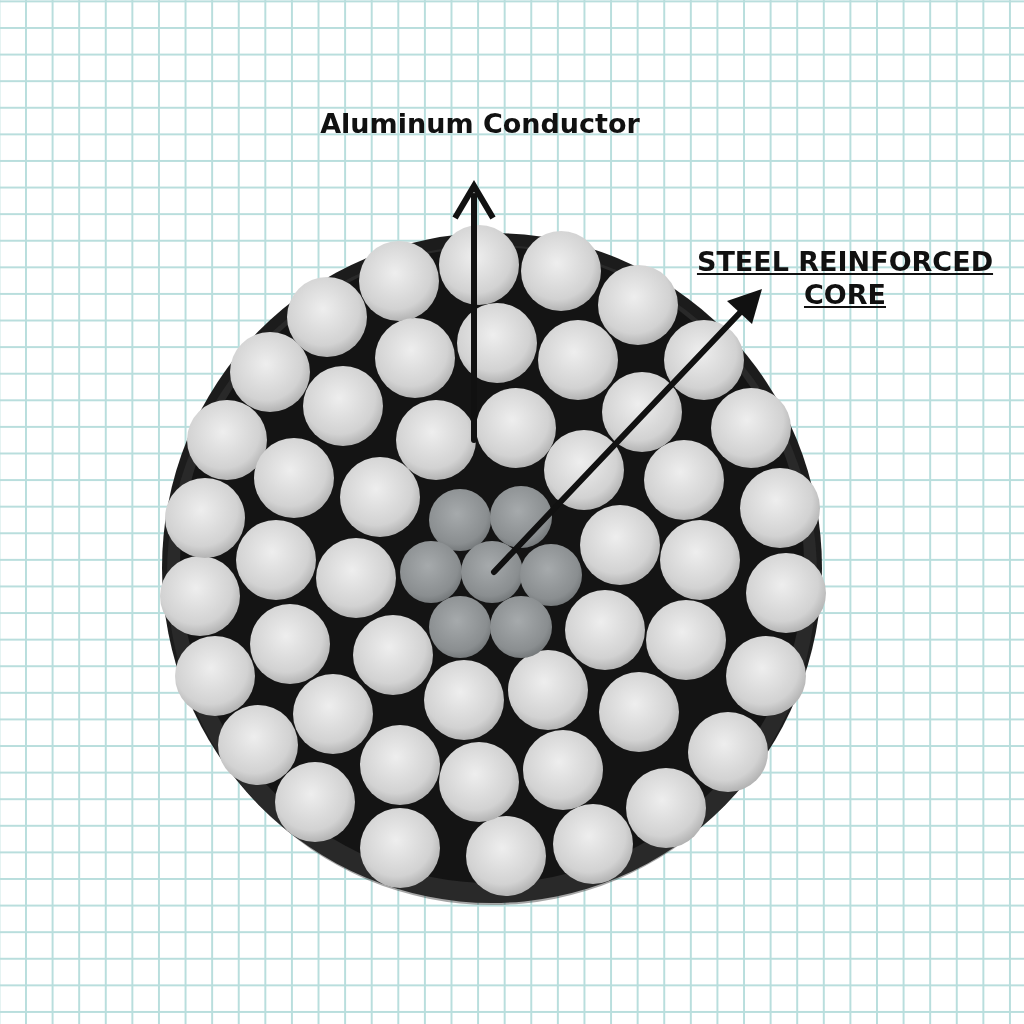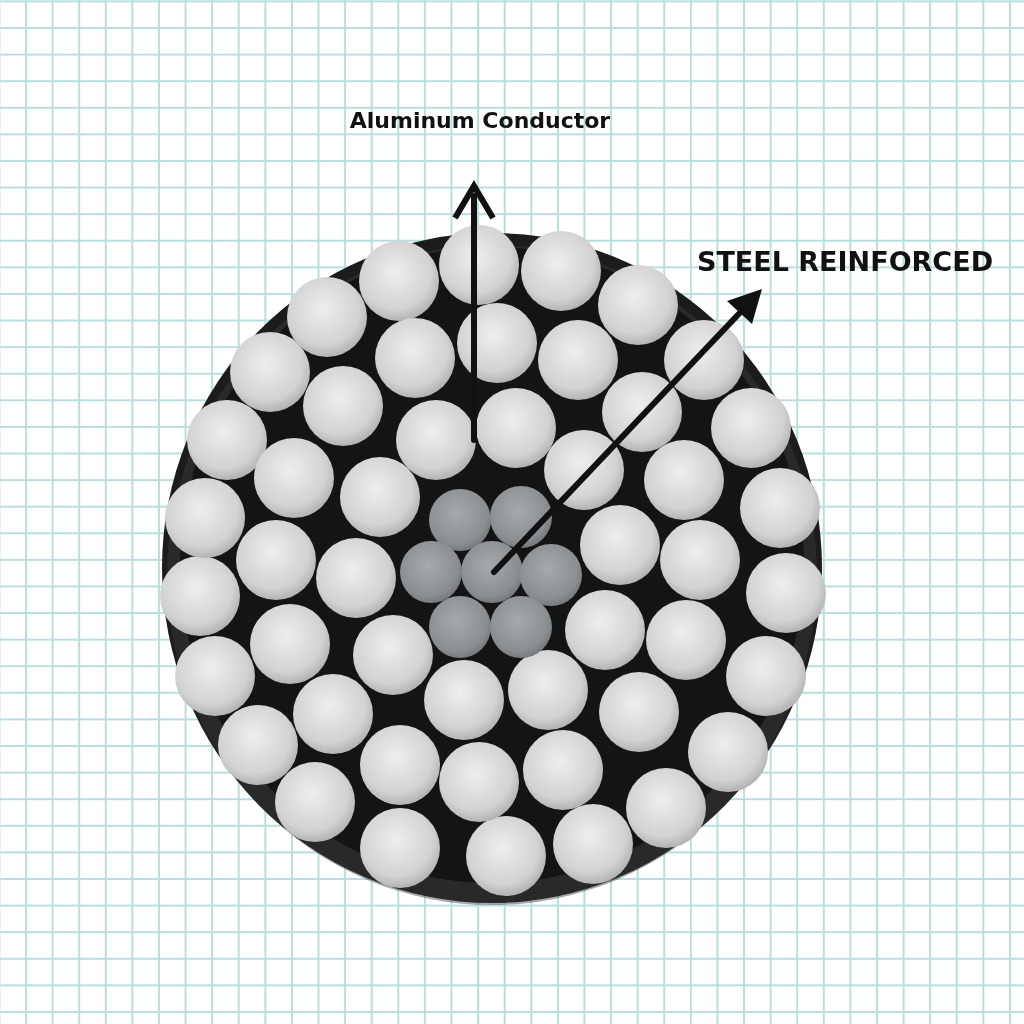--- a/index.html
+++ b/index.html
@@ -11,22 +11,22 @@
         linear-gradient(to bottom, #b9dedd 2px, transparent 2px);
       background-size: 26.6px 26.6px;
       background-position: 25px 27px;
       font-family: "DejaVu Sans", sans-serif;
     }
     #diagram { position: absolute; left: 0; top: 0; }
     .label {
       position: absolute; color: #111; font-weight: bold; text-align: center;
       line-height: 1.22; white-space: nowrap;
     }
-    #label-aluminum { left: 290px; top: 108px; width: 380px; font-size: 22px; }
-    #label-steel { left: 680px; top: 246px; width: 330px; font-size: 27px; }
+    #label-aluminum { left: 290px; top: 108px; width: 380px; font-size: 27px; }
+    #label-steel { left: 680px; top: 246px; width: 330px; font-size: 27px; text-decoration: underline; }
   </style>
 </head>
 <body>
 
 <svg id="diagram" width="1024" height="1024" viewBox="0 0 1024 1024">
   <defs>
     <radialGradient id="alu" cx="45%" cy="40%" r="65%">
       <stop offset="0%" stop-color="#eeeeee"></stop>
       <stop offset="70%" stop-color="#d2d2d2"></stop>
       <stop offset="100%" stop-color="#a9a9a9"></stop>
@@ -121,13 +121,14 @@
     <polygon points="762,289 727,301 752,324" fill="#111"></polygon>
   </g>
 </svg>
 
 <div id="label-aluminum" class="label">
   <div>Aluminum Conductor</div>
 </div>
 
 <div id="label-steel" class="label">
   <div>STEEL REINFORCED</div>
+  <div>CORE</div>
 </div>
 
 </body></html>

